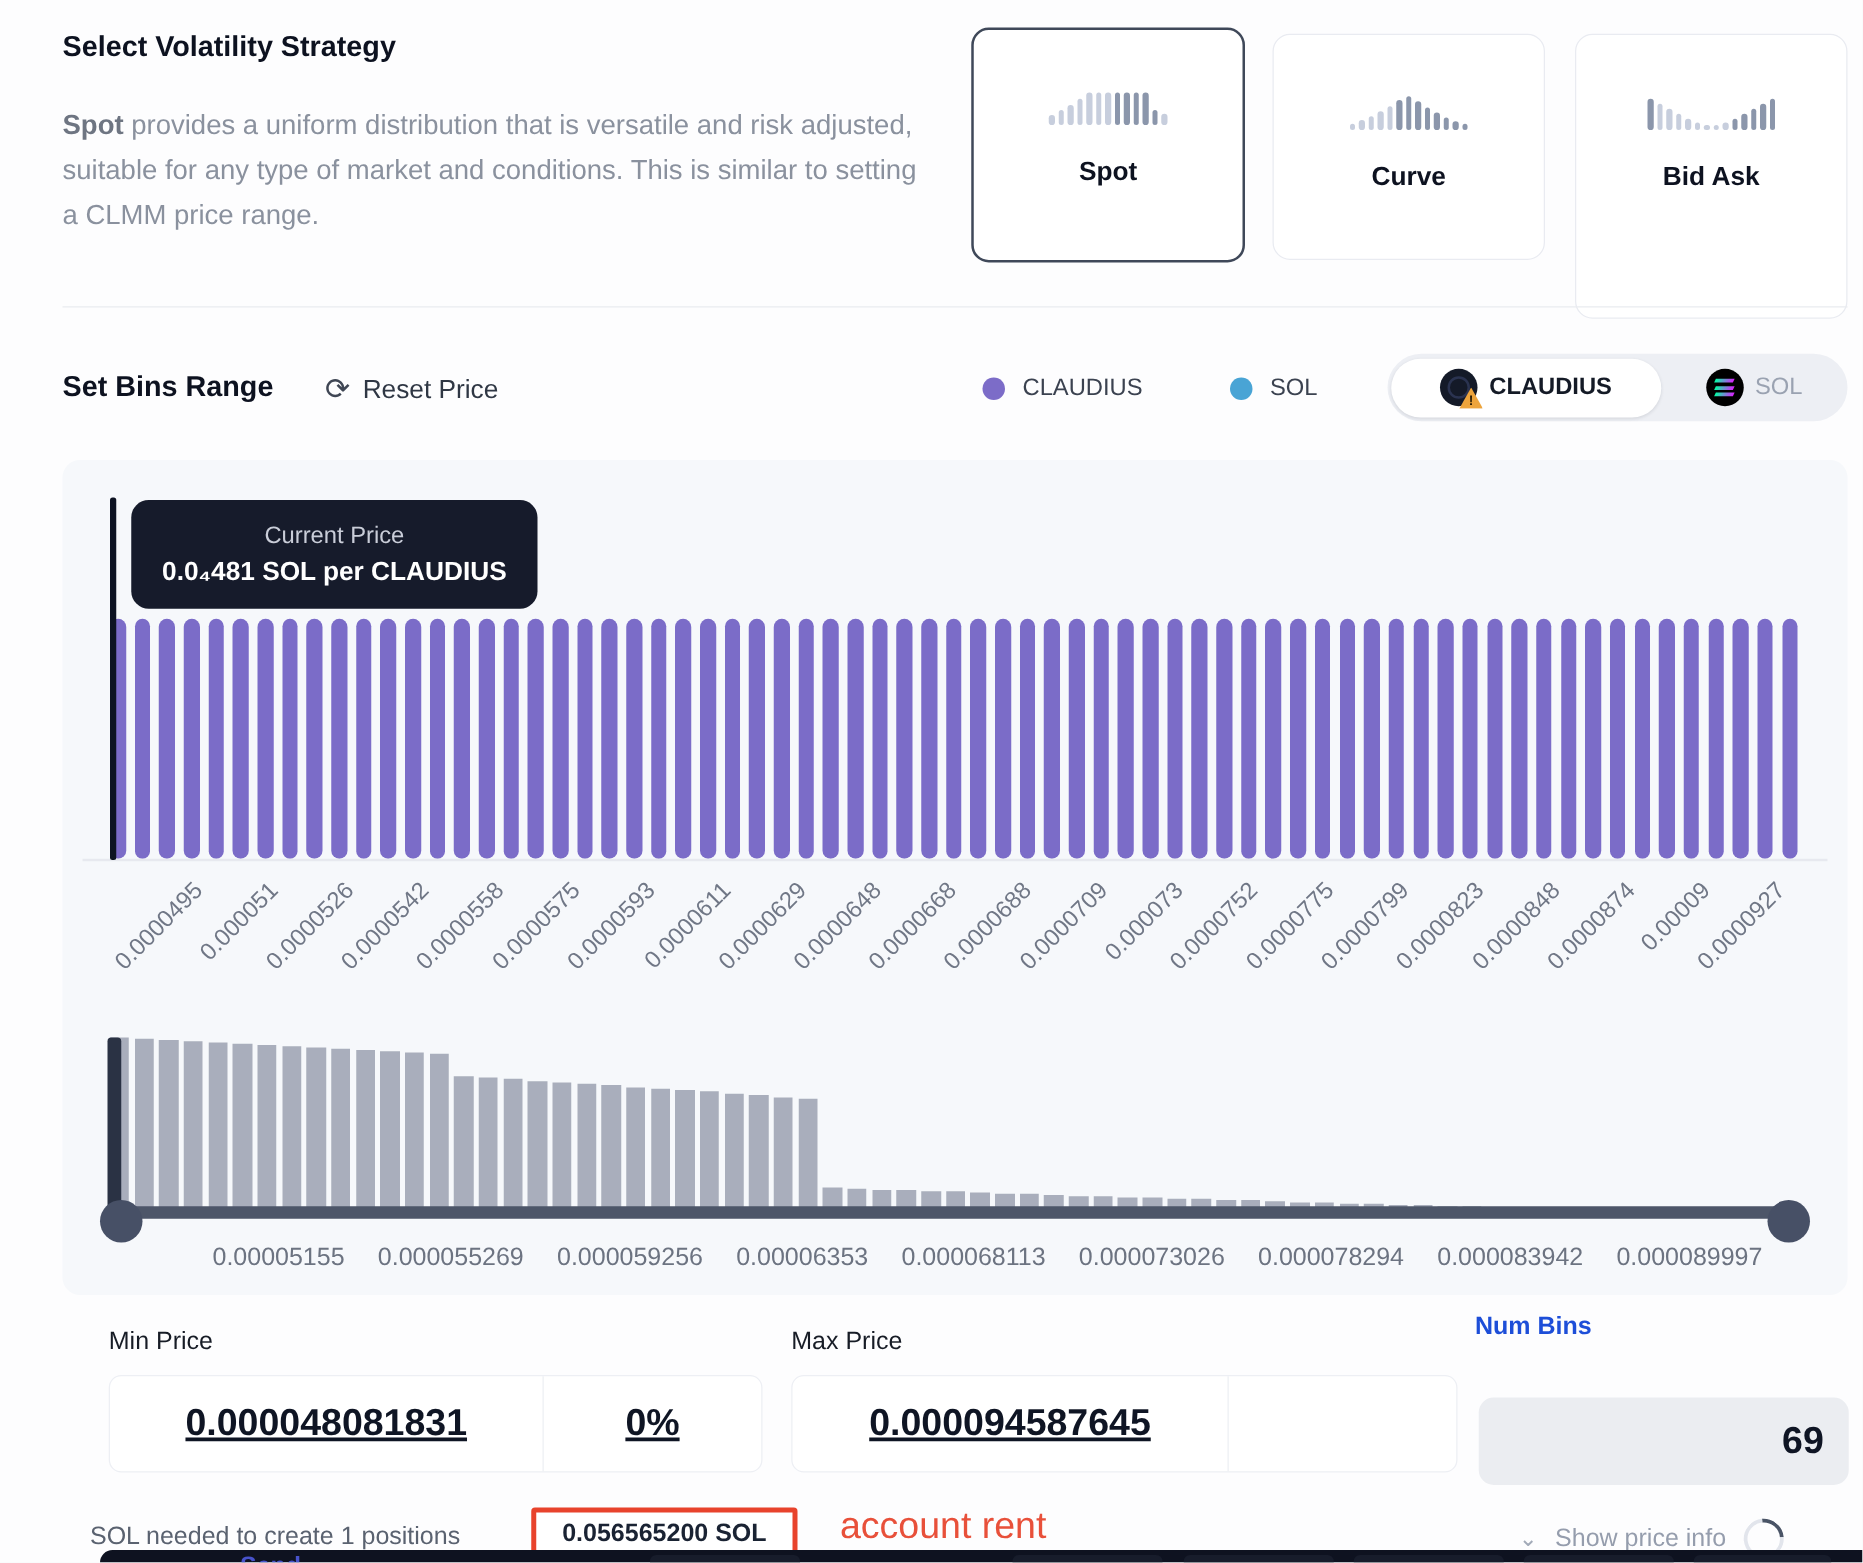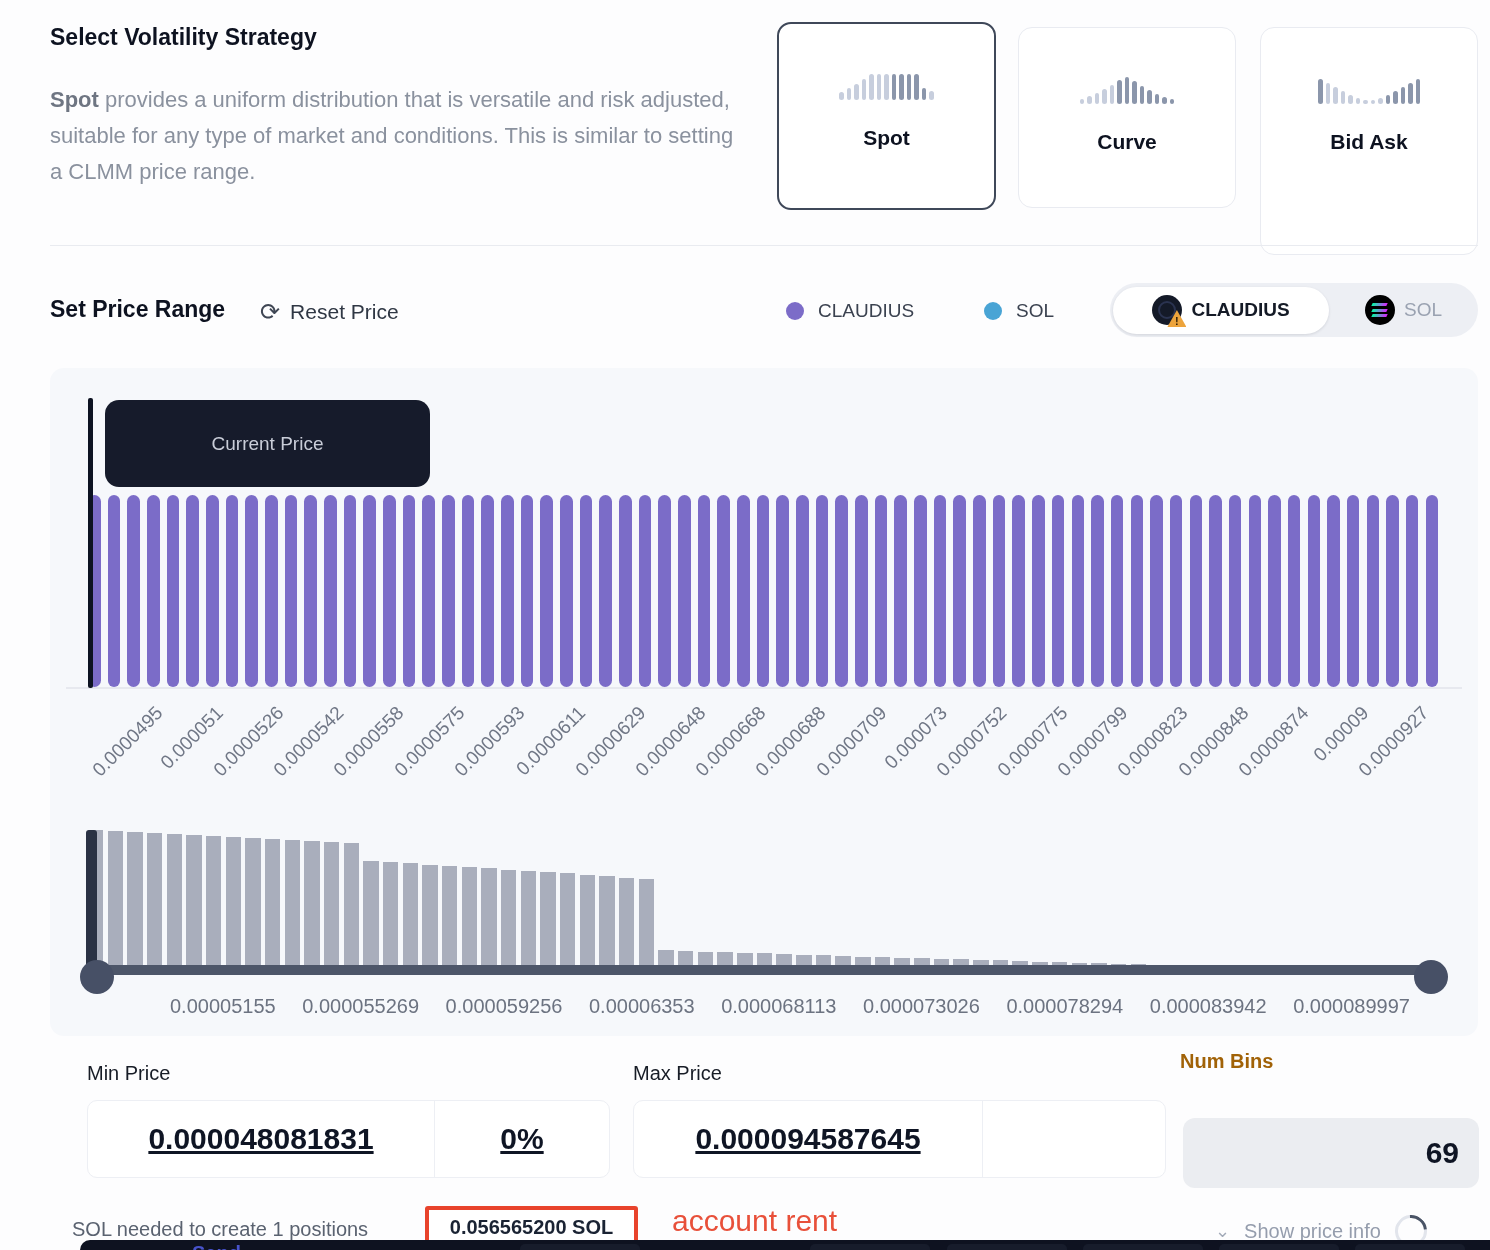--- a/index.html
+++ b/index.html
@@ -77,21 +77,21 @@
 
   
   .field-label{font-size:20px;color:#171c26;}
   .price-box{
     background:#fff;border:1px solid #edeff4;border-radius:10px;display:flex;
     box-sizing:border-box;align-items:stretch;height:78px;
   }
   .price-cell{display:flex;align-items:center;justify-content:center;
     font-size:30px;font-weight:700;color:#0f1524;text-decoration:underline;}
   .price-sep{width:1px;background:#edeff4;}
-  .numbins-label{font-size:20px;font-weight:600;color:#a16207;}
+  .numbins-label{font-size:20px;font-weight:600;color:#1d4ed8;}
   .numbins-box{
     background:#ebedf1;border-radius:12px;height:70px;display:flex;align-items:center;
     justify-content:flex-end;padding-right:20px;box-sizing:border-box;
     font-size:30px;font-weight:700;color:#0f1524;
   }
 
   
   .footer-label{font-size:20px;color:#5a6270;}
   .red-box{
     border:4px solid #e8432c;border-radius:3px;display:flex;align-items:center;justify-content:center;
@@ -164,21 +164,21 @@
       <i style="height: 13px; background: rgb(139, 150, 171);"></i>
       <i style="height: 17px; background: rgb(139, 150, 171);"></i>
       <i style="height: 21px; background: rgb(139, 150, 171);"></i>
       <i style="height: 25px; background: rgb(139, 150, 171);"></i>
     </div>
   <div class="strategy-label">Bid Ask</div>
 </div>
 
 <div class="abs divider" style="left:50px;top:245px;width:1428px;"></div>
 
-<div class="abs section-title" style="left:50px;top:296px;">Set Price Range</div>
+<div class="abs section-title" style="left:50px;top:296px;">Set Bins Range</div>
 
 <div class="abs reset-row" style="left:260px;top:300px;">
   <span class="reset-glyph">⟳</span>
   <span>Reset Price</span>
 </div>
 
 <div class="abs legend-item" style="left:786px;top:300px;">
   <span class="legend-dot" style="background: rgb(124, 108, 200);"></span>
   <span>CLAUDIUS</span>
 </div>
@@ -276,20 +276,21 @@
     <div class="pbar" style="left: 1278.55px; height: 192px; background: rgb(123, 108, 200);"></div>
     <div class="pbar" style="left: 1298.22px; height: 192px; background: rgb(123, 108, 200);"></div>
     <div class="pbar" style="left: 1317.89px; height: 192px; background: rgb(123, 108, 200);"></div>
     <div class="pbar" style="left: 1337.56px; height: 192px; background: rgb(123, 108, 200);"></div>
   </div>
 <div class="abs baseline" style="left:66px;top:687px;width:1396px;"></div>
 <div class="abs price-line" style="left:88px;top:398px;width:5px;height:290px;"></div>
 
 <div class="abs tooltip" style="left:105px;top:400px;width:325px;height:87px;">
   <div class="t1">Current Price</div>
+  <div class="t2">0.0₄481 SOL per CLAUDIUS</div>
 </div>
 
 <div id="mainTicks">
     <span class="xtick" style="right: 1338px;">0.0000495</span>
     <span class="xtick" style="right: 1277.7px;">0.000051</span>
     <span class="xtick" style="right: 1217.4px;">0.0000526</span>
     <span class="xtick" style="right: 1157.1px;">0.0000542</span>
     <span class="xtick" style="right: 1096.8px;">0.0000558</span>
     <span class="xtick" style="right: 1036.5px;">0.0000575</span>
     <span class="xtick" style="right: 976.2px;">0.0000593</span>

